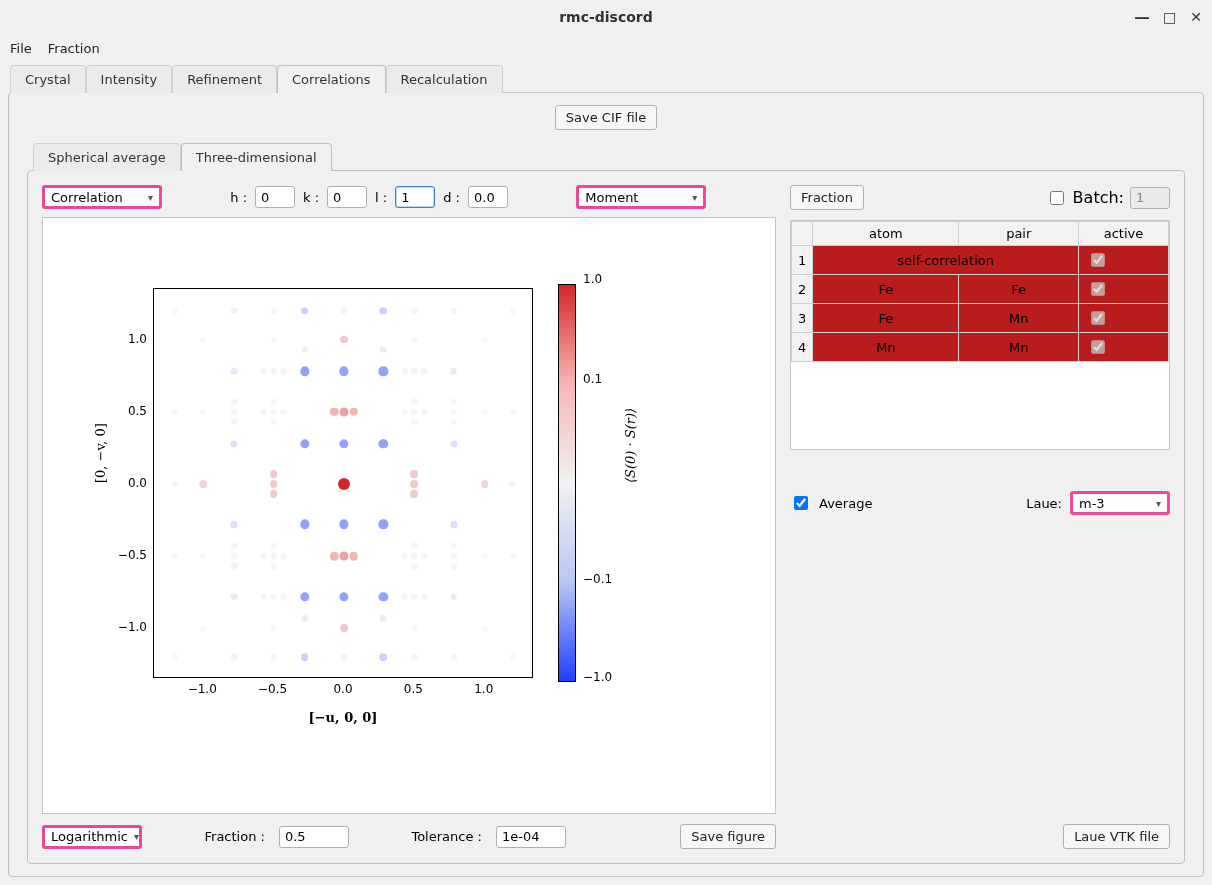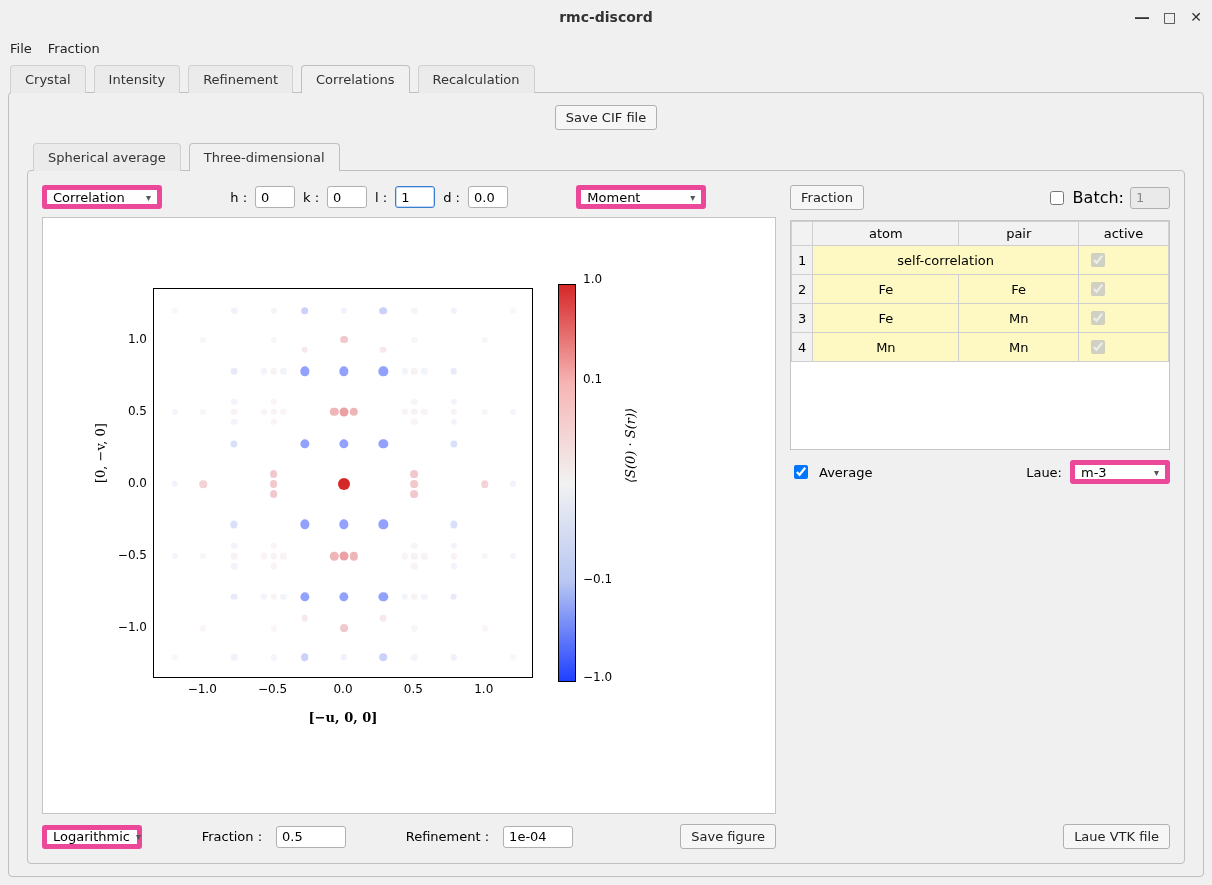--- a/index.html
+++ b/index.html
@@ -4,48 +4,48 @@
 <style>
   * { box-sizing: border-box; font-family: "DejaVu Sans", "Segoe UI", sans-serif; }
   body { margin: 0; background: #f0f0f0; width: 1212px; height: 885px; overflow: hidden; }
   .window { width: 1212px; height: 885px; background: #f0f0f0; display: flex; flex-direction: column; }
   .titlebar { height: 34px; display: flex; align-items: center; justify-content: center; position: relative; color: #333; font-weight: 600; font-size: 14px; background: #f0f0f0; }
   .title-controls { position: absolute; right: 10px; top: 0; height: 34px; display: flex; align-items: center; gap: 14px; }
   .title-controls span { font-size: 14px; color: #333; cursor: pointer; }
   .menubar { height: 28px; display: flex; align-items: center; padding: 0 10px; gap: 16px; font-size: 13px; color: #222; }
   .menubar span { cursor: pointer; }
   .main-tabs { display: flex; padding-left: 10px; border-bottom: none; height: 30px; align-items: flex-end; }
-  .tab { padding: 6px 14px; font-size: 13px; color: #333; border: 1px solid #bfbfbf; border-bottom: none; background: #ebebeb; border-radius: 4px 4px 0 0; margin-right: 8px; position: relative; top: 1px; cursor: pointer; }
+  .tab { padding: 6px 14px; font-size: 13px; color: #333; border: 1px solid #bfbfbf; border-bottom: none; background: #ebebeb; border-radius: 4px 4px 0 0; margin-right: 0; position: relative; top: 1px; cursor: pointer; }
   .tab.inactive { background: #ebebeb; border-color: #d0d0d0; }
   .tab.active { background: #f0f0f0; border-color: #bfbfbf; z-index: 2; }
   .outer-panel { margin: 0 8px 8px 8px; border: 1px solid #bfbfbf; border-radius: 4px; background: #f0f0f0; flex: 1; padding: 12px 18px; display: flex; flex-direction: column; }
   .save-cif-row { display: flex; justify-content: center; margin-bottom: 12px; }
   button, .btn { background: #f6f6f6; border: 1px solid #b0b0b0; border-radius: 3px; padding: 4px 10px; font-size: 13px; color: #222; cursor: pointer; }
   .sub-tabs { display: flex; padding-left: 6px; }
   .inner-frame { border: 1px solid #bfbfbf; border-radius: 4px; background: #f0f0f0; flex: 1; display: flex; padding: 14px; gap: 14px; }
   .left-col { flex: 1; display: flex; flex-direction: column; }
   .right-col { width: 380px; display: flex; flex-direction: column; gap: 10px; }
   .control-row { display: flex; align-items: center; gap: 8px; font-size: 13px; margin-bottom: 8px; }
-  select, .combo { background: #fefefe; border: 5px solid #ec4899; border-radius: 3px; padding: 3px 6px; font-size: 13px; height: 24px; }
+  select, .combo { background: #fefefe; border: 3px solid #ec4899; border-radius: 3px; padding: 3px 6px; font-size: 13px; height: 24px; }
   .combo { display: inline-flex; align-items: center; justify-content: space-between; min-width: 100px; cursor: pointer; }
   .combo .caret { margin-left: 6px; font-size: 10px; color: #555; }
   input[type=text] { border: 1px solid #b0b0b0; border-radius: 3px; padding: 2px 5px; font-size: 13px; height: 22px; background: #fff; }
   input.hl { border: 1px solid #3b7ecf; box-shadow: 0 0 0 1px rgba(59,126,207,0.3) inset; }
   .plot-box { border: 1px solid #c5c5c5; background: #fff; flex: 1; position: relative; margin-bottom: 10px; overflow: hidden; }
   .bottom-row { display: flex; align-items: center; gap: 14px; font-size: 13px; }
   .spacer { flex: 1; }
   .calc-row { display: flex; align-items: center; gap: 10px; }
   .batch-box { display: flex; align-items: center; gap: 6px; margin-left: auto; }
   input[disabled] { background: #eaeaea; color: #888; }
-  table.grid { border-collapse: collapse; width: 100%; font-size: 13px; background: #fef9c3; }
+  table.grid { border-collapse: collapse; width: 100%; font-size: 13px; background: #b91c1c; }
   table.grid th, table.grid td { border: 1px solid #cfcfcf; padding: 4px 6px; text-align: center; font-weight: normal; }
   table.grid th { background: #f2f2f2; }
   .rowhdr { width: 20px; background: #f2f2f2; }
   .table-wrap { border: 1px solid #c5c5c5; height: 230px; overflow: hidden; background: #fff; }
-  .avg-row { display: flex; align-items: center; gap: 8px; font-size: 13px; }
+  .avg-row { display: flex; align-items: center; gap: 8px; font-size: 13px; margin-top: 31px; }
   .avg-row .lbl-laue { margin-left: auto; }
   .check { width: 14px; height: 14px; }
   .disabled-check { accent-color: #999; }
   .plot-axes { position: absolute; left: 110px; top: 70px; width: 380px; height: 390px; border: 1px solid #000; }
   .colorbar { position: absolute; left: 515px; top: 66px; width: 18px; height: 398px; background: linear-gradient(to bottom, #d62728 0%, #f7b5b5 25%, #f2f2f2 50%, #b8c6f2 75%, #1f3fff 100%); border: 1px solid #000; }
   .cb-ticks { position: absolute; left: 540px; top: 60px; width: 50px; height: 410px; font-size: 12px; font-family: "DejaVu Serif", serif; }
   .cb-tick { position: absolute; left: 0; }
   .cb-label { position: absolute; left: 580px; top: 265px; transform: rotate(-90deg); transform-origin: left top; font-size: 13px; font-family: "DejaVu Serif", serif; font-style: italic; }
   .y-ticks { position: absolute; left: 65px; top: 60px; width: 45px; height: 410px; font-size: 12px; font-family: "DejaVu Serif", serif; text-align: right; }
   .y-tick { position: absolute; right: 6px; }
@@ -259,21 +259,21 @@
         </div>
         <div class="bottom-row">
           <div class="combo" style="width:100px">
             <span>Logarithmic</span>
             <span class="caret">▾</span>
           </div>
           <div class="spacer" style="flex:0.4"></div>
           <span>Fraction :</span>
           <input type="text" style="width: 70px;" value="0.5">
           <div class="spacer" style="flex:0.4"></div>
-          <span>Refinement :</span>
+          <span>Tolerance :</span>
           <input type="text" style="width: 70px;" value="1e-04">
           <div class="spacer"></div>
           <button>Save figure</button>
         </div>
       </div>
       <div class="right-col">
         <div class="calc-row">
           <button>Fraction</button>
           <div class="batch-box">
             <input type="checkbox" class="check" style="">

